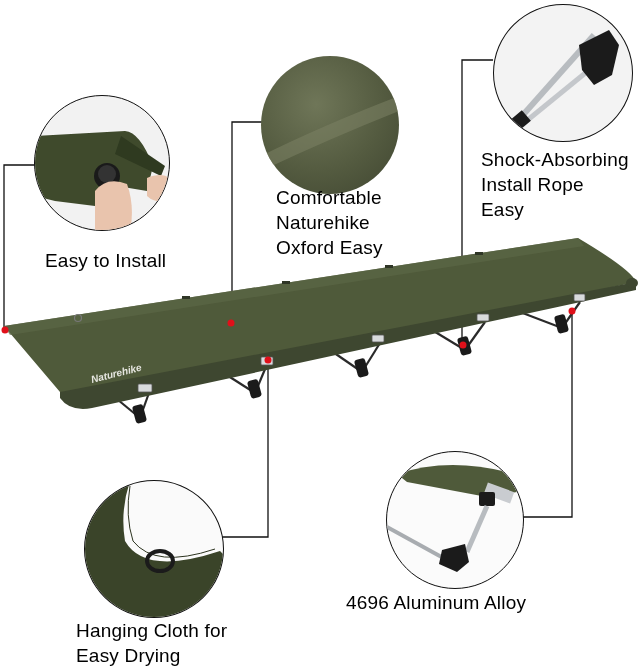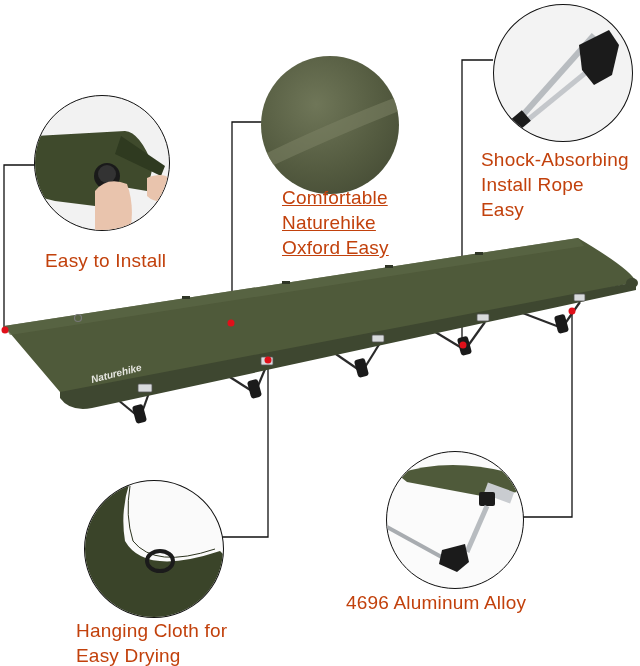--- a/index.html
+++ b/index.html
@@ -1,18 +1,18 @@
 <!DOCTYPE html>
 <html><head>
 <meta charset="utf-8">
 <style>
   html, body { margin:0; padding:0; background:#ffffff; }
   body { width:640px; height:666px; position:relative; overflow:hidden; font-family:"Liberation Sans", sans-serif; }
   .abs { position:absolute; }
-  .label { position:absolute; color:#c2410c; font-size:19px; line-height:25px; letter-spacing:0.2px; }
+  .label { position:absolute; color:#000000; font-size:19px; line-height:25px; letter-spacing:0.2px; }
   .circle { position:absolute; border-radius:50%; border:1.5px solid #111; overflow:hidden; box-sizing:border-box; }
   svg { display:block; }
 </style>
 </head>
 <body>
 
 <svg class="abs" width="640" height="666" style="left:0;top:0;">
   <g stroke="#111" stroke-width="1.3" fill="none">
 
     <polyline points="36,165 4,165 4,330"></polyline>
@@ -95,21 +95,21 @@
 </div>
 <div class="label" style="left:45px;top:248px;">
   <div>Easy to Install</div>
 </div>
 
 <div class="circle" style="left:261px;top:56px;width:138px;height:138px;border:none;background:radial-gradient(circle at 40% 35%, #6f7658 0%, #545b40 55%, #3f4530 100%);">
   <svg width="138" height="138" viewBox="0 0 138 138">
     <path d="M0,100 Q60,70 138,40 L138,55 Q70,82 0,115 Z" fill="#7b8265" opacity="0.55"></path>
   </svg>
 </div>
-<div class="label" style="left:282px;top:185px;text-decoration:underline;">
+<div class="label" style="left:276px;top:185px;">
   <div>Comfortable</div>
   <div>Naturehike</div>
   <div>Oxford Easy</div>
 </div>
 
 <div class="circle" style="left:493px;top:4px;width:140px;height:138px;background:#f3f3f3;">
   <svg width="140" height="138" viewBox="0 0 140 138">
     <line x1="20" y1="120" x2="100" y2="30" stroke="#b8bcc0" stroke-width="6"></line>
     <line x1="30" y1="118" x2="95" y2="65" stroke="#c4c7cb" stroke-width="5"></line>
     <path d="M85,40 L115,25 L125,40 L118,70 L100,80 L88,65 Z" fill="#1b1b1b"></path>

